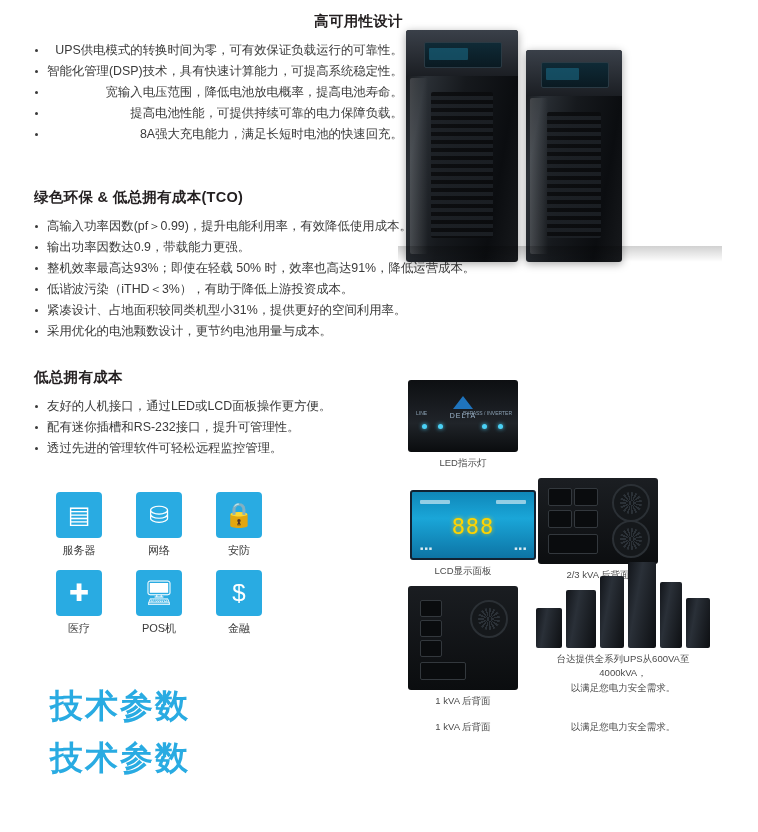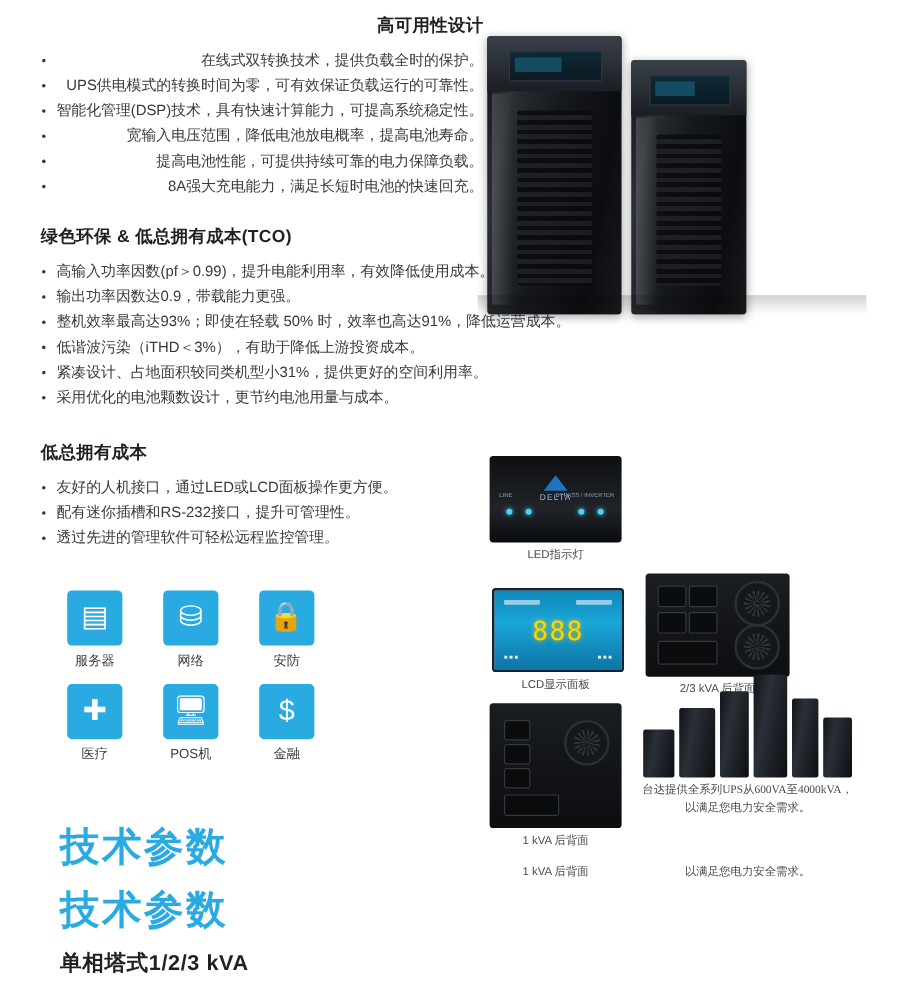--- a/index.html
+++ b/index.html
@@ -212,20 +212,21 @@
 
   
   #fig-lcd { left: 410px; top: 490px; width: 106px; }
   .lcd-panel {
     width: 106px; height: 66px;
     background: linear-gradient(180deg,#0f87b9,#1aa6d8 40%,#0d74a5);
     border-radius: 3px;
     position: relative;
     overflow: hidden;
     border: 2px solid #123;
+    padding-left: 16px;
   }
   .lcd-panel .digits {
     position: absolute;
     left: 50%; top: 22px;
     transform: translateX(-50%);
     font-family: "DejaVu Sans Mono", monospace;
     font-size: 22px;
     color: #ffd400;
     letter-spacing: 1px;
     text-shadow: 0 0 4px rgba(255,212,0,.8);
@@ -277,21 +278,21 @@
     width: 110px; height: 104px;
     background: linear-gradient(180deg,#1a1d21,#0b0d0f);
     border-radius: 3px;
     position: relative;
     overflow: hidden;
   }
 
   #fig-rear1b { left: 408px; top: 716px; width: 110px; }
 
   
-  #fig-family { left: 534px; top: 556px; width: 178px; font-family: Liberation Serif, serif; }
+  #fig-family { left: 534px; top: 556px; width: 178px; }
   .family {
     width: 178px; height: 92px;
     position: relative;
   }
   .family .unit {
     position: absolute;
     bottom: 0;
     background: linear-gradient(100deg,#12151a,#2a3038 35%,#0d0f12);
     border-radius: 2px;
   }
@@ -314,21 +315,20 @@
   }
 </style>
 </head>
 <body>
 
 <div class="page">
 
   <div class="section" id="sec-availability">
     <div class="sec-title">高可用性设计</div>
     <ul class="bullets">
-      <li>在线式双转换技术，提供负载全时的保护。</li>
       <li>UPS供电模式的转换时间为零，可有效保证负载运行的可靠性。</li>
       <li>智能化管理(DSP)技术，具有快速计算能力，可提高系统稳定性。</li>
       <li>宽输入电压范围，降低电池放电概率，提高电池寿命。</li>
       <li>提高电池性能，可提供持续可靠的电力保障负载。</li>
       <li>8A强大充电能力，满足长短时电池的快速回充。</li>
     </ul>
   </div>
 
   <div class="section" id="sec-green">
     <div class="sec-title">绿色环保 &amp; 低总拥有成本(TCO)</div>
@@ -477,16 +477,15 @@
   <div class="fig" id="fig-rear1b">
     <div class="caption">1 kVA 后背面</div>
   </div>
   <div class="fig" style="left:534px; top:716px; width:178px;">
     <div class="caption">以满足您电力安全需求。</div>
   </div>
 
   <div class="footer-block">
     <div class="big-head">技术参数</div>
     <div class="big-head">技术参数</div>
-    <div class="sub-head">单相塔式1/2/3 kVA</div>
   </div>
 
 </div>
 
 </body></html>

